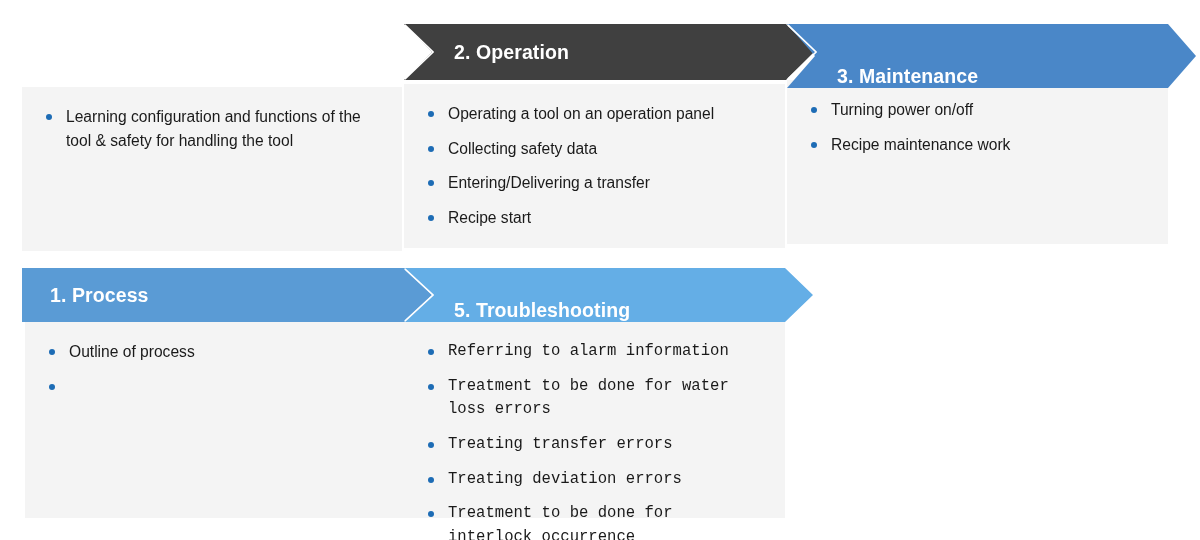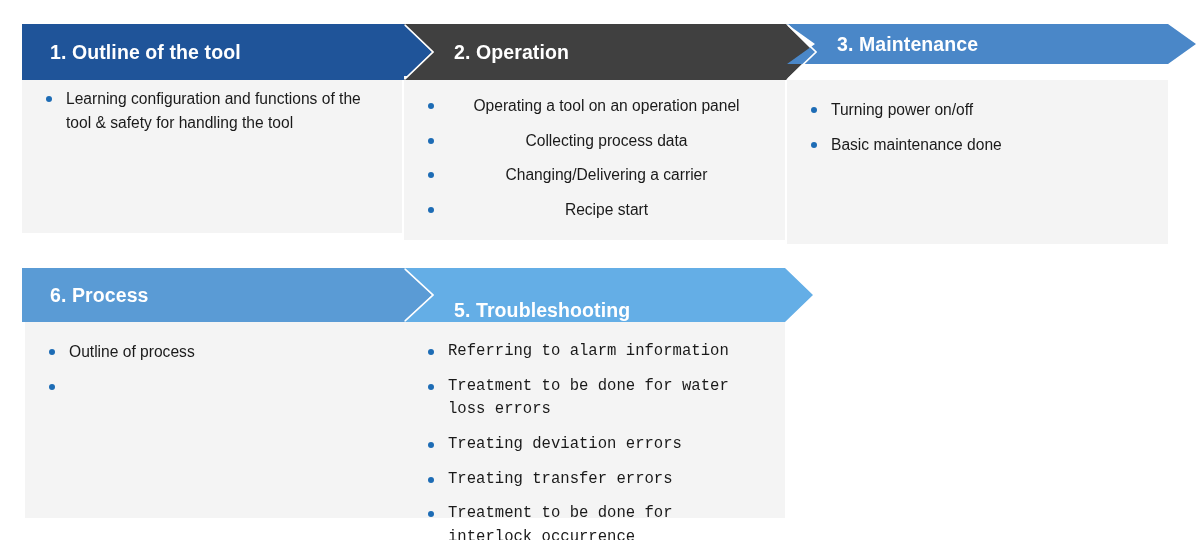--- a/index.html
+++ b/index.html
@@ -90,49 +90,46 @@
   
   .panel .inner {
     padding: 18px 20px 16px 22px;
   }
 </style>
 </head>
 <body>
 
 <div class="canvas">
 
-  <div class="panel" style="left:22px; top:69px; width:380px; height:164px;">
+  <div class="panel" style="left:22px; top:87px; width:380px; height:164px;">
     <div class="inner">
       <ul class="bullets">
         <li>
           <span class="dot"></span>
           <span>Learning configuration and functions of the tool &amp; safety for handling the tool</span>
         </li>
       </ul>
     </div>
   </div>
 
-  <div class="chev start" style="left:22px; top:24px; width:410px; height:56px; background:#1F5499;">
-    <span class="label">1. Outline of the tool</span>
-  </div>
-
-  <div class="panel" style="left:404px; top:76px; width:381px; height:164px;text-align:center;">
+
+  <div class="panel" style="left:404px; top:84px; width:381px; height:164px;">
     <div class="inner">
       <ul class="bullets">
         <li>
           <span class="dot"></span>
           <span>Operating a tool on an operation panel</span>
         </li>
         <li>
           <span class="dot"></span>
-          <span>Collecting process data</span>
-        </li>
-        <li>
-          <span class="dot"></span>
-          <span>Changing/Delivering a carrier</span>
+          <span>Collecting safety data</span>
+        </li>
+        <li>
+          <span class="dot"></span>
+          <span>Entering/Delivering a transfer</span>
         </li>
         <li>
           <span class="dot"></span>
           <span>Recipe start</span>
         </li>
       </ul>
     </div>
   </div>
 
   <div class="chev mid" style="left:404px; top:24px; width:410px; height:56px; background:#404040;">
@@ -146,27 +143,27 @@
 
   <div class="panel" style="left:787px; top:80px; width:381px; height:164px;">
     <div class="inner">
       <ul class="bullets">
         <li>
           <span class="dot"></span>
           <span>Turning power on/off</span>
         </li>
         <li>
           <span class="dot"></span>
-          <span>Basic maintenance done</span>
-        </li>
-      </ul>
-    </div>
-  </div>
-
-  <div class="chev mid" style="left:787px; top:24px; width:409px; height:40px; background:#4A87C8;">
+          <span>Recipe maintenance work</span>
+        </li>
+      </ul>
+    </div>
+  </div>
+
+  <div class="chev mid" style="left:787px; top:24px; width:409px; height:64px; background:#4A87C8;align-items:flex-end;">
     <span class="label">3. Maintenance</span>
   </div>
   <div class="slash" style="left:787px; top:24px; height:56px; width:30px;">
     <svg viewBox="0 0 30 56" preserveAspectRatio="none" aria-hidden="true">
       <polyline points="0.8,0.8 29,28 0.8,55.2" fill="none" stroke="#ffffff" stroke-width="1.6"></polyline>
     </svg>
   </div>
 
   <div class="panel" style="left:25px; top:322px; width:380px; height:196px;">
     <div class="inner">
@@ -176,41 +173,41 @@
           <span>Outline of process</span>
         </li>
         <li>
           <span class="dot"></span>
         </li>
       </ul>
     </div>
   </div>
 
   <div class="chev start" style="left:22px; top:268px; width:410px; height:54px; background:#5A9BD5;">
-    <span class="label">6. Process</span>
+    <span class="label">1. Process</span>
   </div>
 
   <div class="panel" style="left:404px; top:322px; width:381px; height:196px;font-family:Liberation Mono, monospace;">
     <div class="inner">
       <ul class="bullets">
         <li>
           <span class="dot"></span>
           <span>Referring to alarm information</span>
         </li>
         <li>
           <span class="dot"></span>
           <span>Treatment to be done for water loss errors</span>
         </li>
         <li>
           <span class="dot"></span>
+          <span>Treating transfer errors</span>
+        </li>
+        <li>
+          <span class="dot"></span>
           <span>Treating deviation errors</span>
-        </li>
-        <li>
-          <span class="dot"></span>
-          <span>Treating transfer errors</span>
         </li>
         <li>
           <span class="dot"></span>
           <span>Treatment to be done for interlock occurrence</span>
         </li>
       </ul>
     </div>
   </div>
 
   <div class="chev mid" style="left:404px; top:268px; width:409px; height:54px; background:#64AEE6;align-items:flex-end;">

